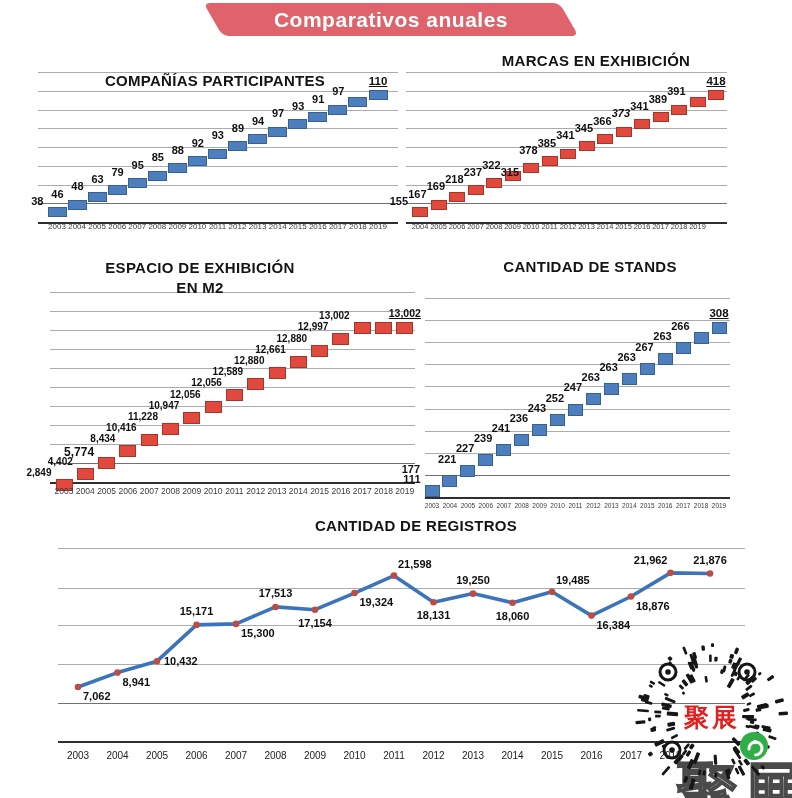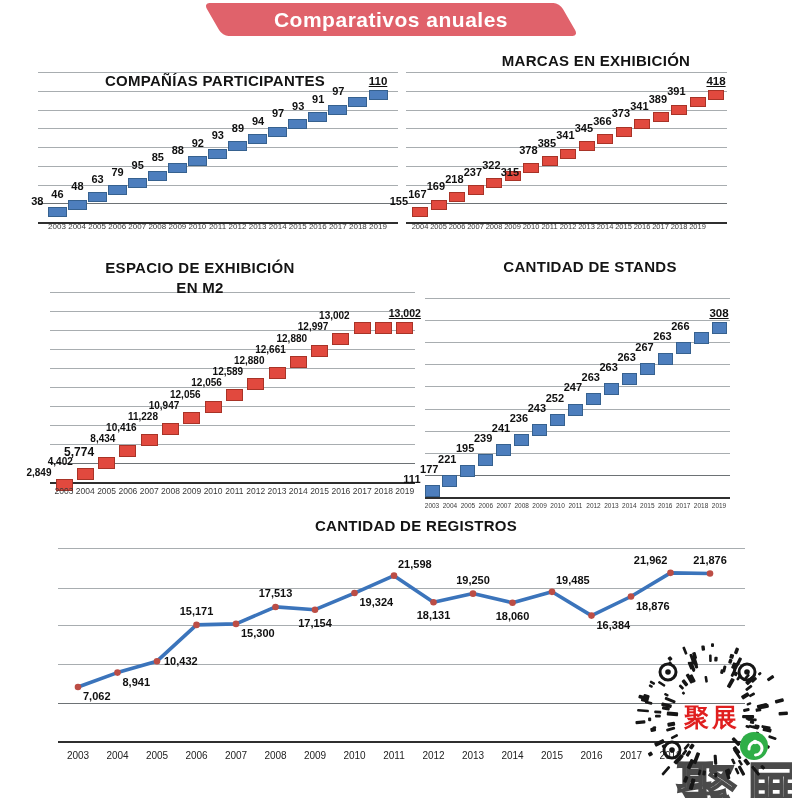--- a/index.html
+++ b/index.html
@@ -156,21 +156,21 @@
     <div class="val-label" style="left: 82.5px; width: 55px; top: 93.8px; font-size: 11px;">378</div>
     <div class="bar red" style="left: 160px; top: 98.5px; width: 16px; height: 10px;"></div>
     <div class="val-label" style="left: 101px; width: 55px; top: 86.5px; font-size: 11px;">385</div>
     <div class="bar red" style="left: 178.5px; top: 91.2px; width: 16px; height: 10px;"></div>
     <div class="val-label" style="left: 119.5px; width: 55px; top: 79.2px; font-size: 11px;">341</div>
     <div class="bar red" style="left: 197px; top: 83.9px; width: 16px; height: 10px;"></div>
     <div class="val-label" style="left: 138px; width: 55px; top: 71.9px; font-size: 11px;">345</div>
     <div class="bar red" style="left: 215.5px; top: 76.6px; width: 16px; height: 10px;"></div>
     <div class="val-label" style="left: 156.5px; width: 55px; top: 64.6px; font-size: 11px;">366</div>
     <div class="bar red" style="left: 234px; top: 69.3px; width: 16px; height: 10px;"></div>
-    <div class="val-label" style="left: 175px; width: 55px; top: 57.3px; font-size: 11px;">373</div>
+    <div class="val-label" style="left: 175px; width: 55px; top: 57.3px; font-size: 11px; font-style: italic;">373</div>
     <div class="bar red" style="left: 252.5px; top: 62px; width: 16px; height: 10px;"></div>
     <div class="val-label" style="left: 193.5px; width: 55px; top: 50px; font-size: 11px;">341</div>
     <div class="bar red" style="left: 271px; top: 54.7px; width: 16px; height: 10px;"></div>
     <div class="val-label" style="left: 212px; width: 55px; top: 42.7px; font-size: 11px;">389</div>
     <div class="bar red" style="left: 289.5px; top: 47.4px; width: 16px; height: 10px;"></div>
     <div class="val-label" style="left: 230.5px; width: 55px; top: 35.4px; font-size: 11px;">391</div>
     <div class="bar red" style="left: 308px; top: 40px; width: 16px; height: 10px;"></div>
     <div class="val-label last" style="left: 281px; width: 70px; top: 25px; font-size: 11.5px;">418</div>
     <div class="tick" style="left: 0px; width: 40px; top: 172px; font-size: 7.5px;">2004</div>
     <div class="tick" style="left: 18.5px; width: 40px; top: 172px; font-size: 7.5px;">2005</div>
@@ -259,25 +259,25 @@
     <div class="gridline" style="left: 25px; top: 109.3px; width: 305px;"></div>
     <div class="gridline" style="left: 25px; top: 131.4px; width: 305px;"></div>
     <div class="gridline" style="left: 25px; top: 153.5px; width: 305px;"></div>
     <div class="gridline" style="left: 25px; top: 175.6px; width: 305px;"></div>
     <div class="gridline" style="left: 25px; top: 197.7px; width: 305px;"></div>
     <div class="gridline dark" style="left: 25px; top: 219.8px; width: 305px;"></div>
     <div class="gridline axis" style="left: 25px; top: 241.9px; width: 305px;"></div>
     <div class="bar blue" style="left: 24.5px; top: 230px; width: 15px; height: 12px;"></div>
     <div class="val-label" style="left: -34.5px; width: 55px; top: 218px; font-size: 11px;">111</div>
     <div class="bar blue" style="left: 42.4px; top: 219.8px; width: 15px; height: 12px;"></div>
-    <div class="val-label" style="left: -16.6px; width: 55px; top: 207.8px; font-size: 11px;">177</div>
+    <div class="val-label" style="left: -16.6px; width: 55px; top: 207.8px; font-size: 11px; text-align: center;">177</div>
     <div class="bar blue" style="left: 60.4px; top: 209.6px; width: 15px; height: 12px;"></div>
     <div class="val-label" style="left: 1.4px; width: 55px; top: 197.6px; font-size: 11px;">221</div>
     <div class="bar blue" style="left: 78.3px; top: 199.4px; width: 15px; height: 12px;"></div>
-    <div class="val-label" style="left: 19.3px; width: 55px; top: 187.4px; font-size: 11px;">195</div>
+    <div class="val-label" style="left: 19.3px; width: 55px; top: 187.4px; font-size: 11px;">227</div>
     <div class="bar blue" style="left: 96.3px; top: 189.2px; width: 15px; height: 12px;"></div>
     <div class="val-label" style="left: 37.3px; width: 55px; top: 177.2px; font-size: 11px;">239</div>
     <div class="bar blue" style="left: 114.2px; top: 179.1px; width: 15px; height: 12px;"></div>
     <div class="val-label" style="left: 55.2px; width: 55px; top: 167.1px; font-size: 11px;">241</div>
     <div class="bar blue" style="left: 132.1px; top: 168.9px; width: 15px; height: 12px;"></div>
     <div class="val-label" style="left: 73.1px; width: 55px; top: 156.9px; font-size: 11px;">236</div>
     <div class="bar blue" style="left: 150.1px; top: 158.7px; width: 15px; height: 12px;"></div>
     <div class="val-label" style="left: 91.1px; width: 55px; top: 146.7px; font-size: 11px;">243</div>
     <div class="bar blue" style="left: 168px; top: 148.5px; width: 15px; height: 12px;"></div>
     <div class="val-label" style="left: 109px; width: 55px; top: 136.5px; font-size: 11px;">252</div>

